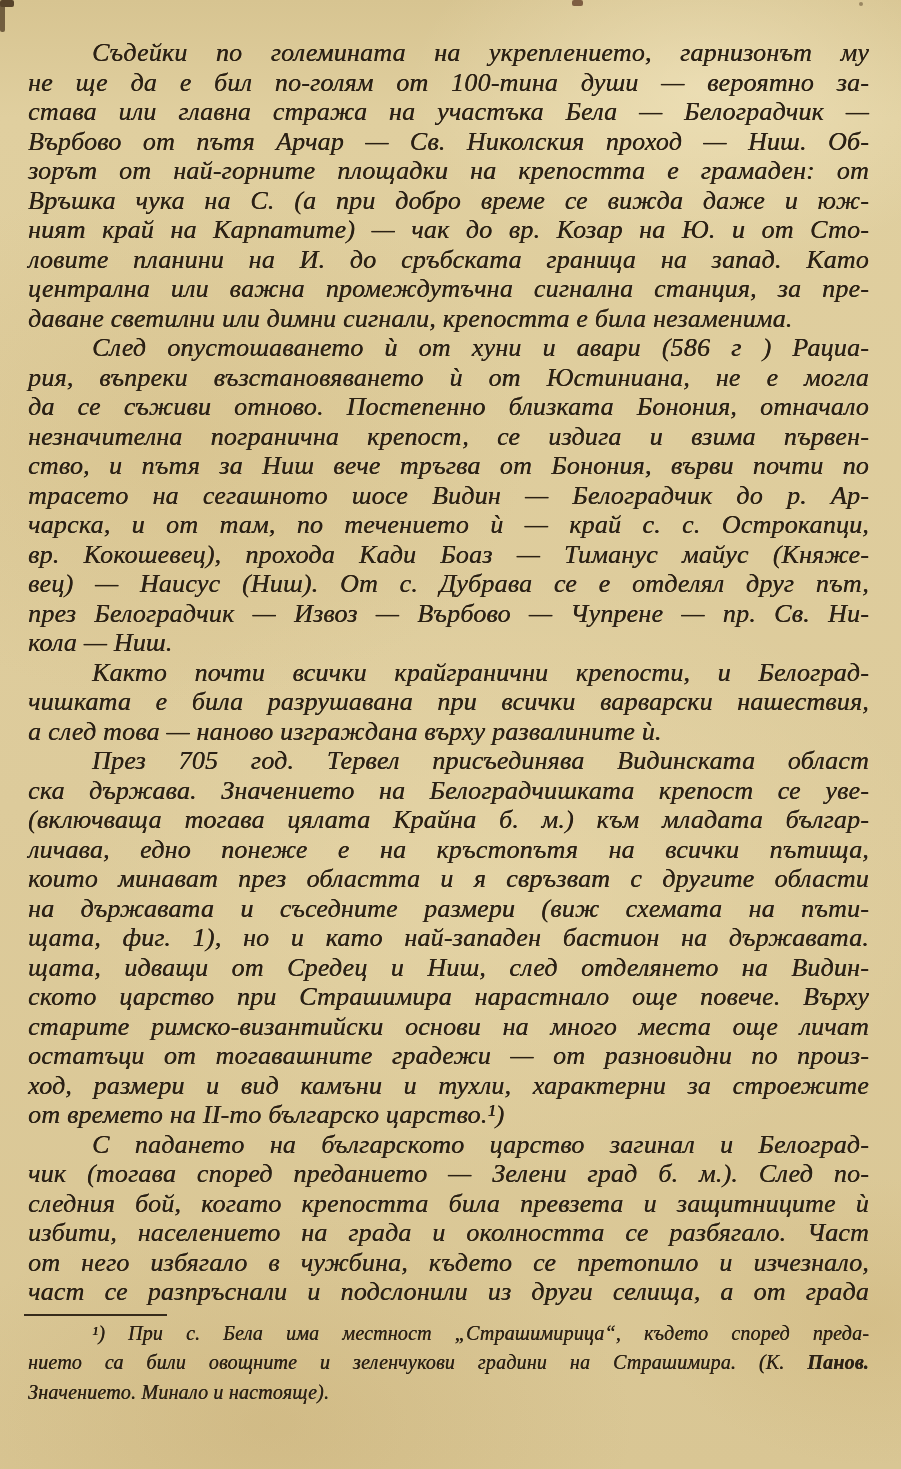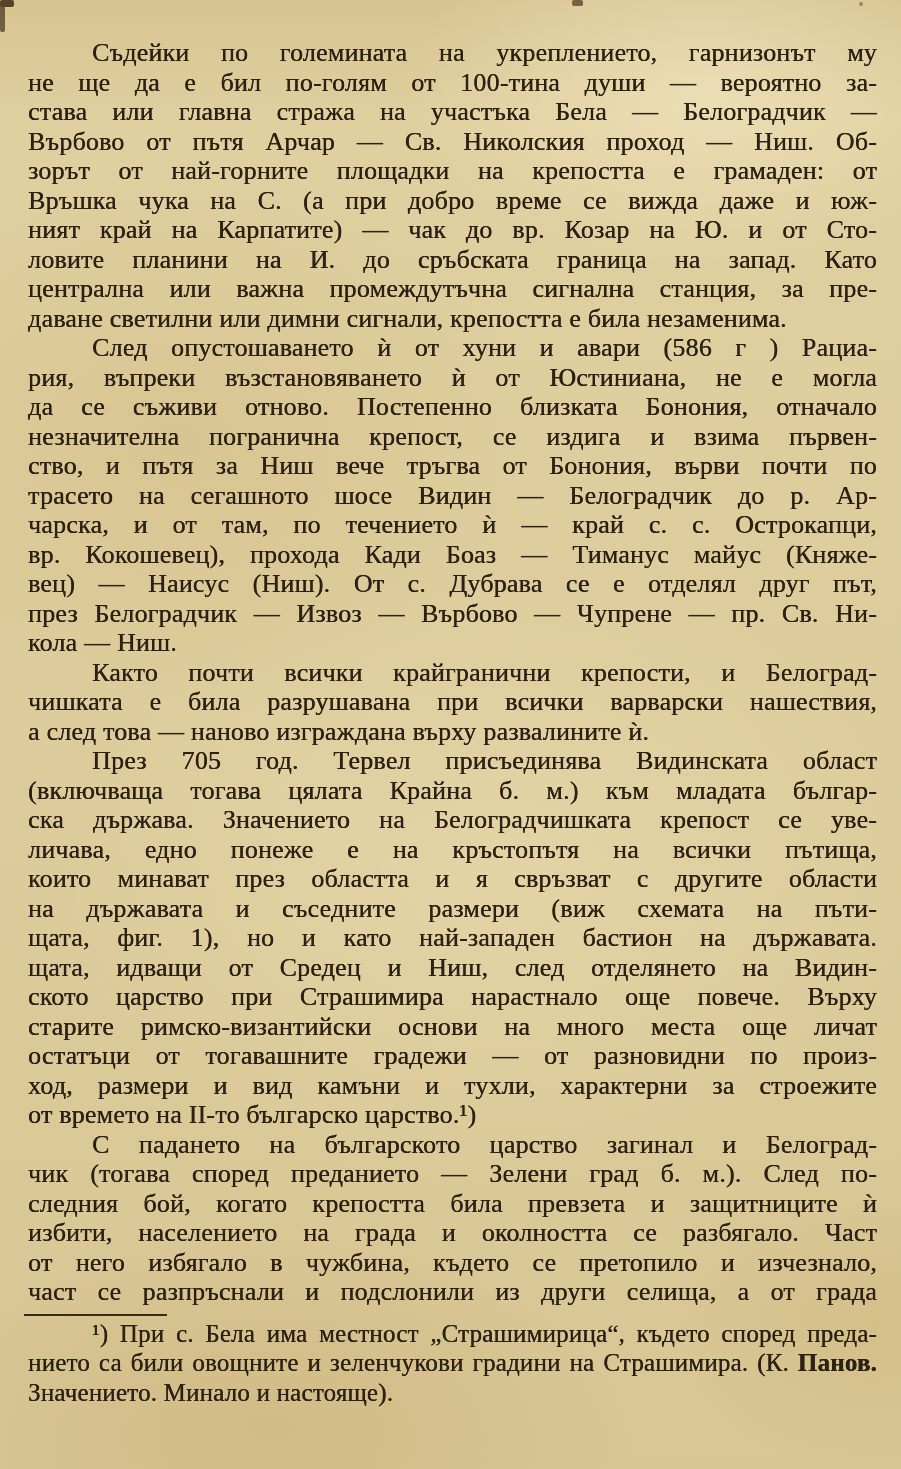--- a/index.html
+++ b/index.html
@@ -12,37 +12,38 @@
       radial-gradient(ellipse 500px 380px at 20% 30%, rgba(200,172,110,0.25), rgba(200,172,110,0) 70%),
       radial-gradient(ellipse 600px 420px at 55% 60%, rgba(255,244,205,0.22), rgba(255,244,205,0) 75%),
       radial-gradient(ellipse 520px 300px at 30% 97%, rgba(190,160,100,0.30), rgba(190,160,100,0) 70%),
       radial-gradient(ellipse 300px 200px at 97% 90%, rgba(198,168,104,0.28), rgba(198,168,104,0) 72%),
       linear-gradient(180deg, #d7c491 0%, #e0cf9f 8%, #ddcb9b 55%, #d9c694 100%);
     font-family:"Liberation Serif","DejaVu Serif",serif;
     color:#2b2115;
   }
   .page {
     position:absolute; inset:0;
-    padding:38px 24px 0 28px;
+    padding:38px 32px 0 28px;
     box-sizing:border-box;
+    font-style:italic;
   }
   .line {
     font-size:26px;
     line-height:29.5px;
     height:29.5px;
     letter-spacing:0.2px;
     text-align:justify;
     text-align-last:justify;
     text-shadow:0.3px 0 0 currentColor;
     white-space:nowrap;
   }
   .line.end { text-align-last:left; white-space:normal; }
   .line.indent { text-indent:64px; }
   .footnote .line {
-    font-size:25px;
+    font-size:20px;
     line-height:29.5px;
     height:29.5px;
   }
   .bold { font-weight:bold;margin-top:21px; }
   .rule {
     width:143px; height:2px;
     background:#362b1b;
     margin:7px 0 3px -4px;
   }
   .speck { position:absolute; background:#57432a; border-radius:2px; }
@@ -79,22 +80,22 @@
       <div class="line"><span>трасето на сегашното шосе Видин — Белоградчик до р. Ар-</span></div>
       <div class="line"><span>чарска, и от там, по течението ѝ — край с. с. Острокапци,</span></div>
       <div class="line"><span>вр. Кокошевец), прохода Кади Боаз — Тиманус майус (Княже-</span></div>
       <div class="line"><span>вец) — Наисус (Ниш). От с. Дубрава се е отделял друг път,</span></div>
       <div class="line"><span>през Белоградчик — Извоз — Върбово — Чупрене — пр. Св. Ни-</span></div>
       <div class="line end"><span>кола — Ниш.</span></div>
       <div class="line indent"><span>Както почти всички крайгранични крепости, и Белоград-</span></div>
       <div class="line"><span>чишката е била разрушавана при всички варварски нашествия,</span></div>
       <div class="line end"><span>а след това — наново изграждана върху развалините ѝ.</span></div>
       <div class="line indent"><span>През 705 год. Тервел присъединява Видинската област</span></div>
+      <div class="line"><span>ска държава. Значението на Белоградчишката крепост се уве-</span></div>
       <div class="line"><span>(включваща тогава цялата Крайна б. м.) към младата българ-</span></div>
-      <div class="line"><span>ска държава. Значението на Белоградчишката крепост се уве-</span></div>
       <div class="line"><span>личава, едно понеже е на кръстопътя на всички пътища,</span></div>
       <div class="line"><span>които минават през областта и я свръзват с другите области</span></div>
       <div class="line"><span>на държавата и съседните размери (виж схемата на пъти-</span></div>
       <div class="line"><span>щата, фиг. 1), но и като най-западен бастион на държавата.</span></div>
       <div class="line"><span>щата, идващи от Средец и Ниш, след отделянето на Видин-</span></div>
       <div class="line"><span>ското царство при Страшимира нарастнало още повече. Върху</span></div>
       <div class="line"><span>старите римско-византийски основи на много места още личат</span></div>
       <div class="line"><span>остатъци от тогавашните градежи — от разновидни по произ-</span></div>
       <div class="line"><span>ход, размери и вид камъни и тухли, характерни за строежите</span></div>
       <div class="line end"><span>от времето на II-то българско царство.¹)</span></div>

